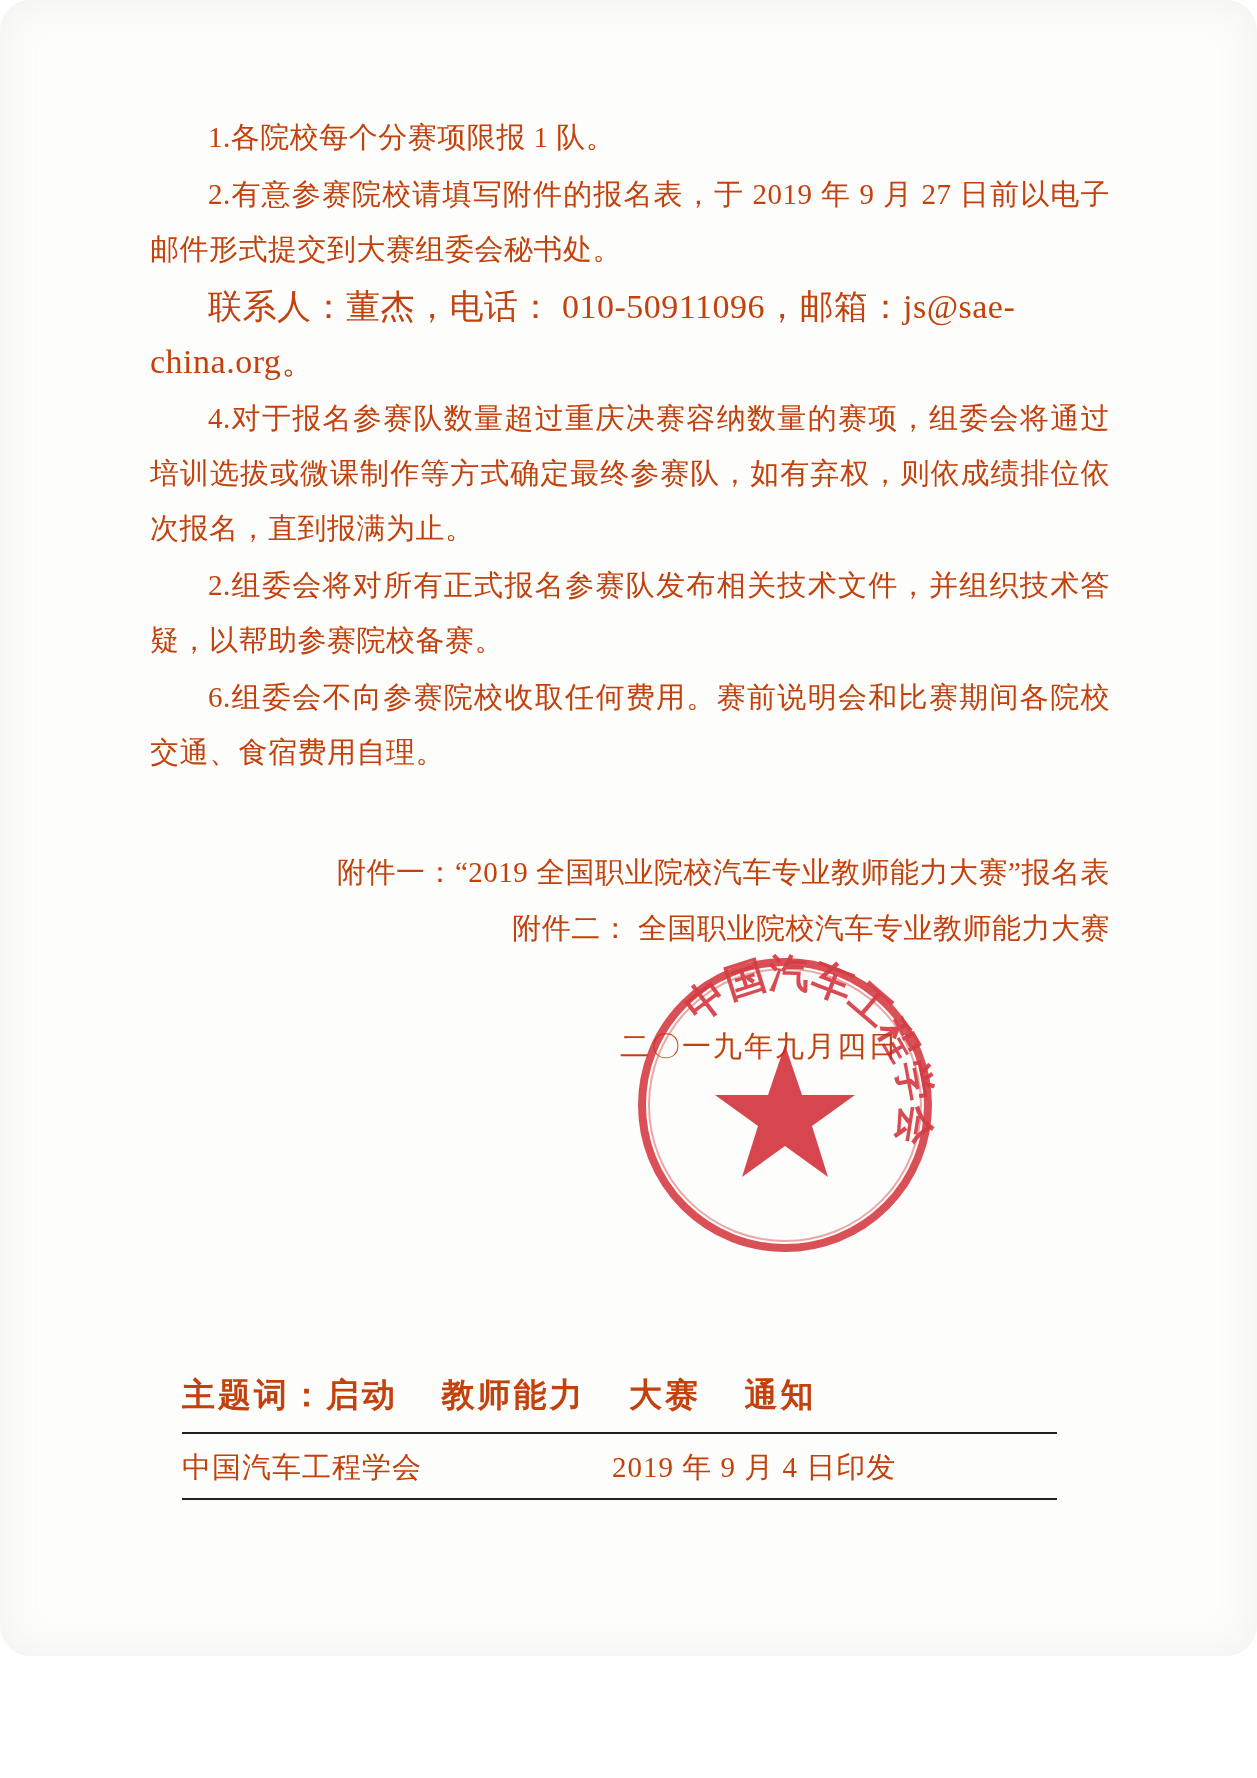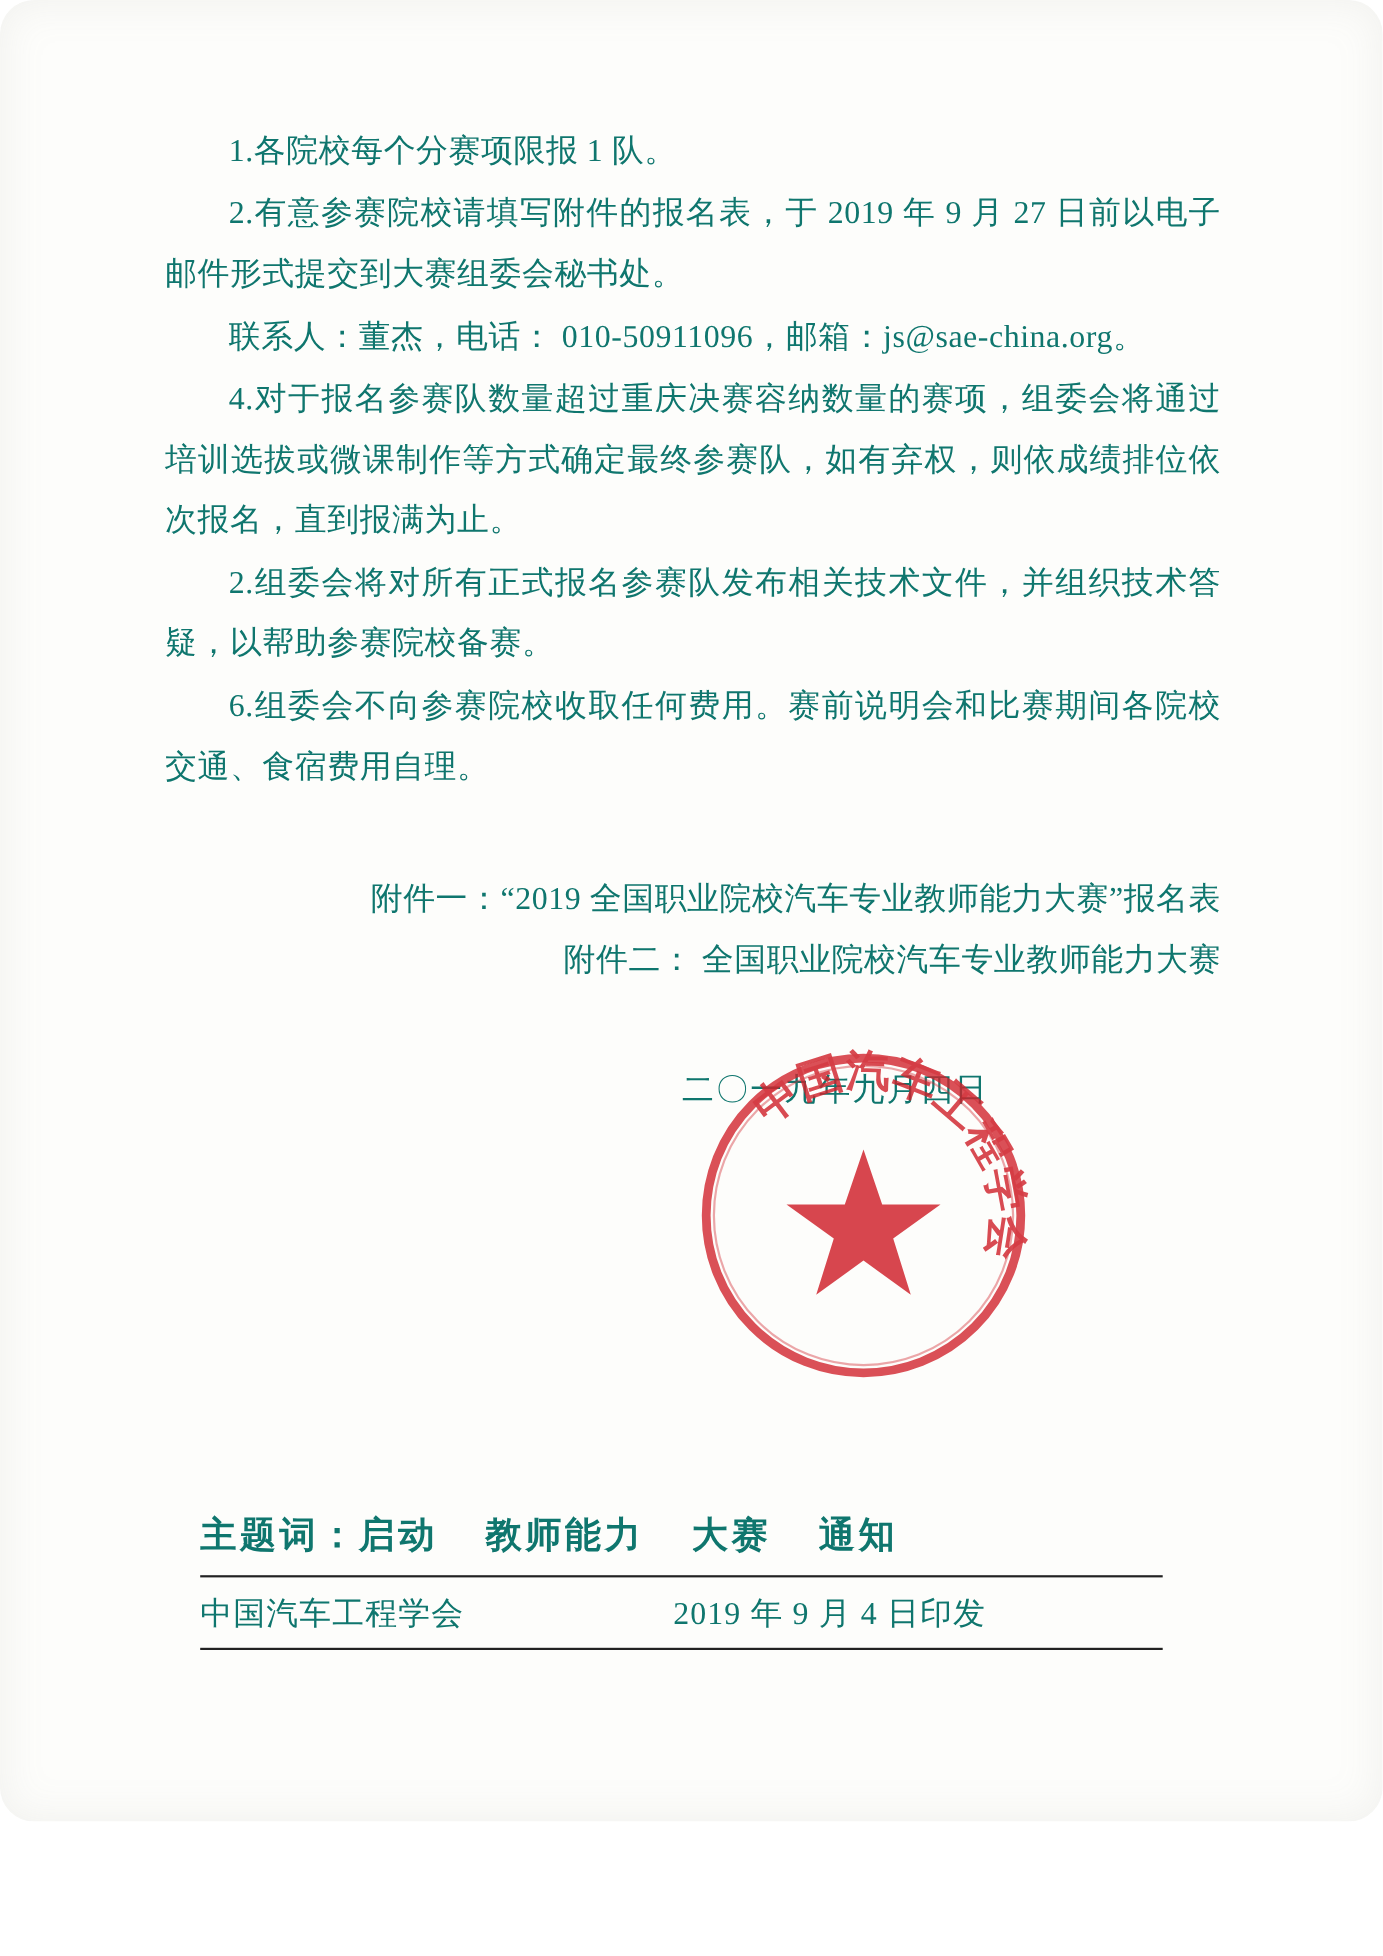--- a/index.html
+++ b/index.html
@@ -7,39 +7,39 @@
     padding: 0;
     background: #ffffff;
   }
   .page {
     position: relative;
     width: 1257px;
     height: 1656px;
     background: #fdfdfb;
     overflow: hidden;
     font-family: "Liberation Serif", serif;
-    color: #0f766e;
+    color: #c2410c;
     border-radius: 31px;
   }
   .content {
     position: absolute;
     left: 150px;
     top: 110px;
     width: 960px;
   }
   .para {
     font-size: 29px;
     line-height: 55px;
     text-indent: 58px;
     margin: 0 0 2px 0;
     letter-spacing: 0.5px;
     text-align: justify;
   }
   .para-contact {
-    font-size: 29px;
+    font-size: 34px;
     line-height: 55px;
     text-indent: 58px;
     margin: 0 0 2px 0;
     letter-spacing: 0.5px;
   }
   .attach-block {
     margin-top: 64px;
     text-align: right;
   }
   .attach {

